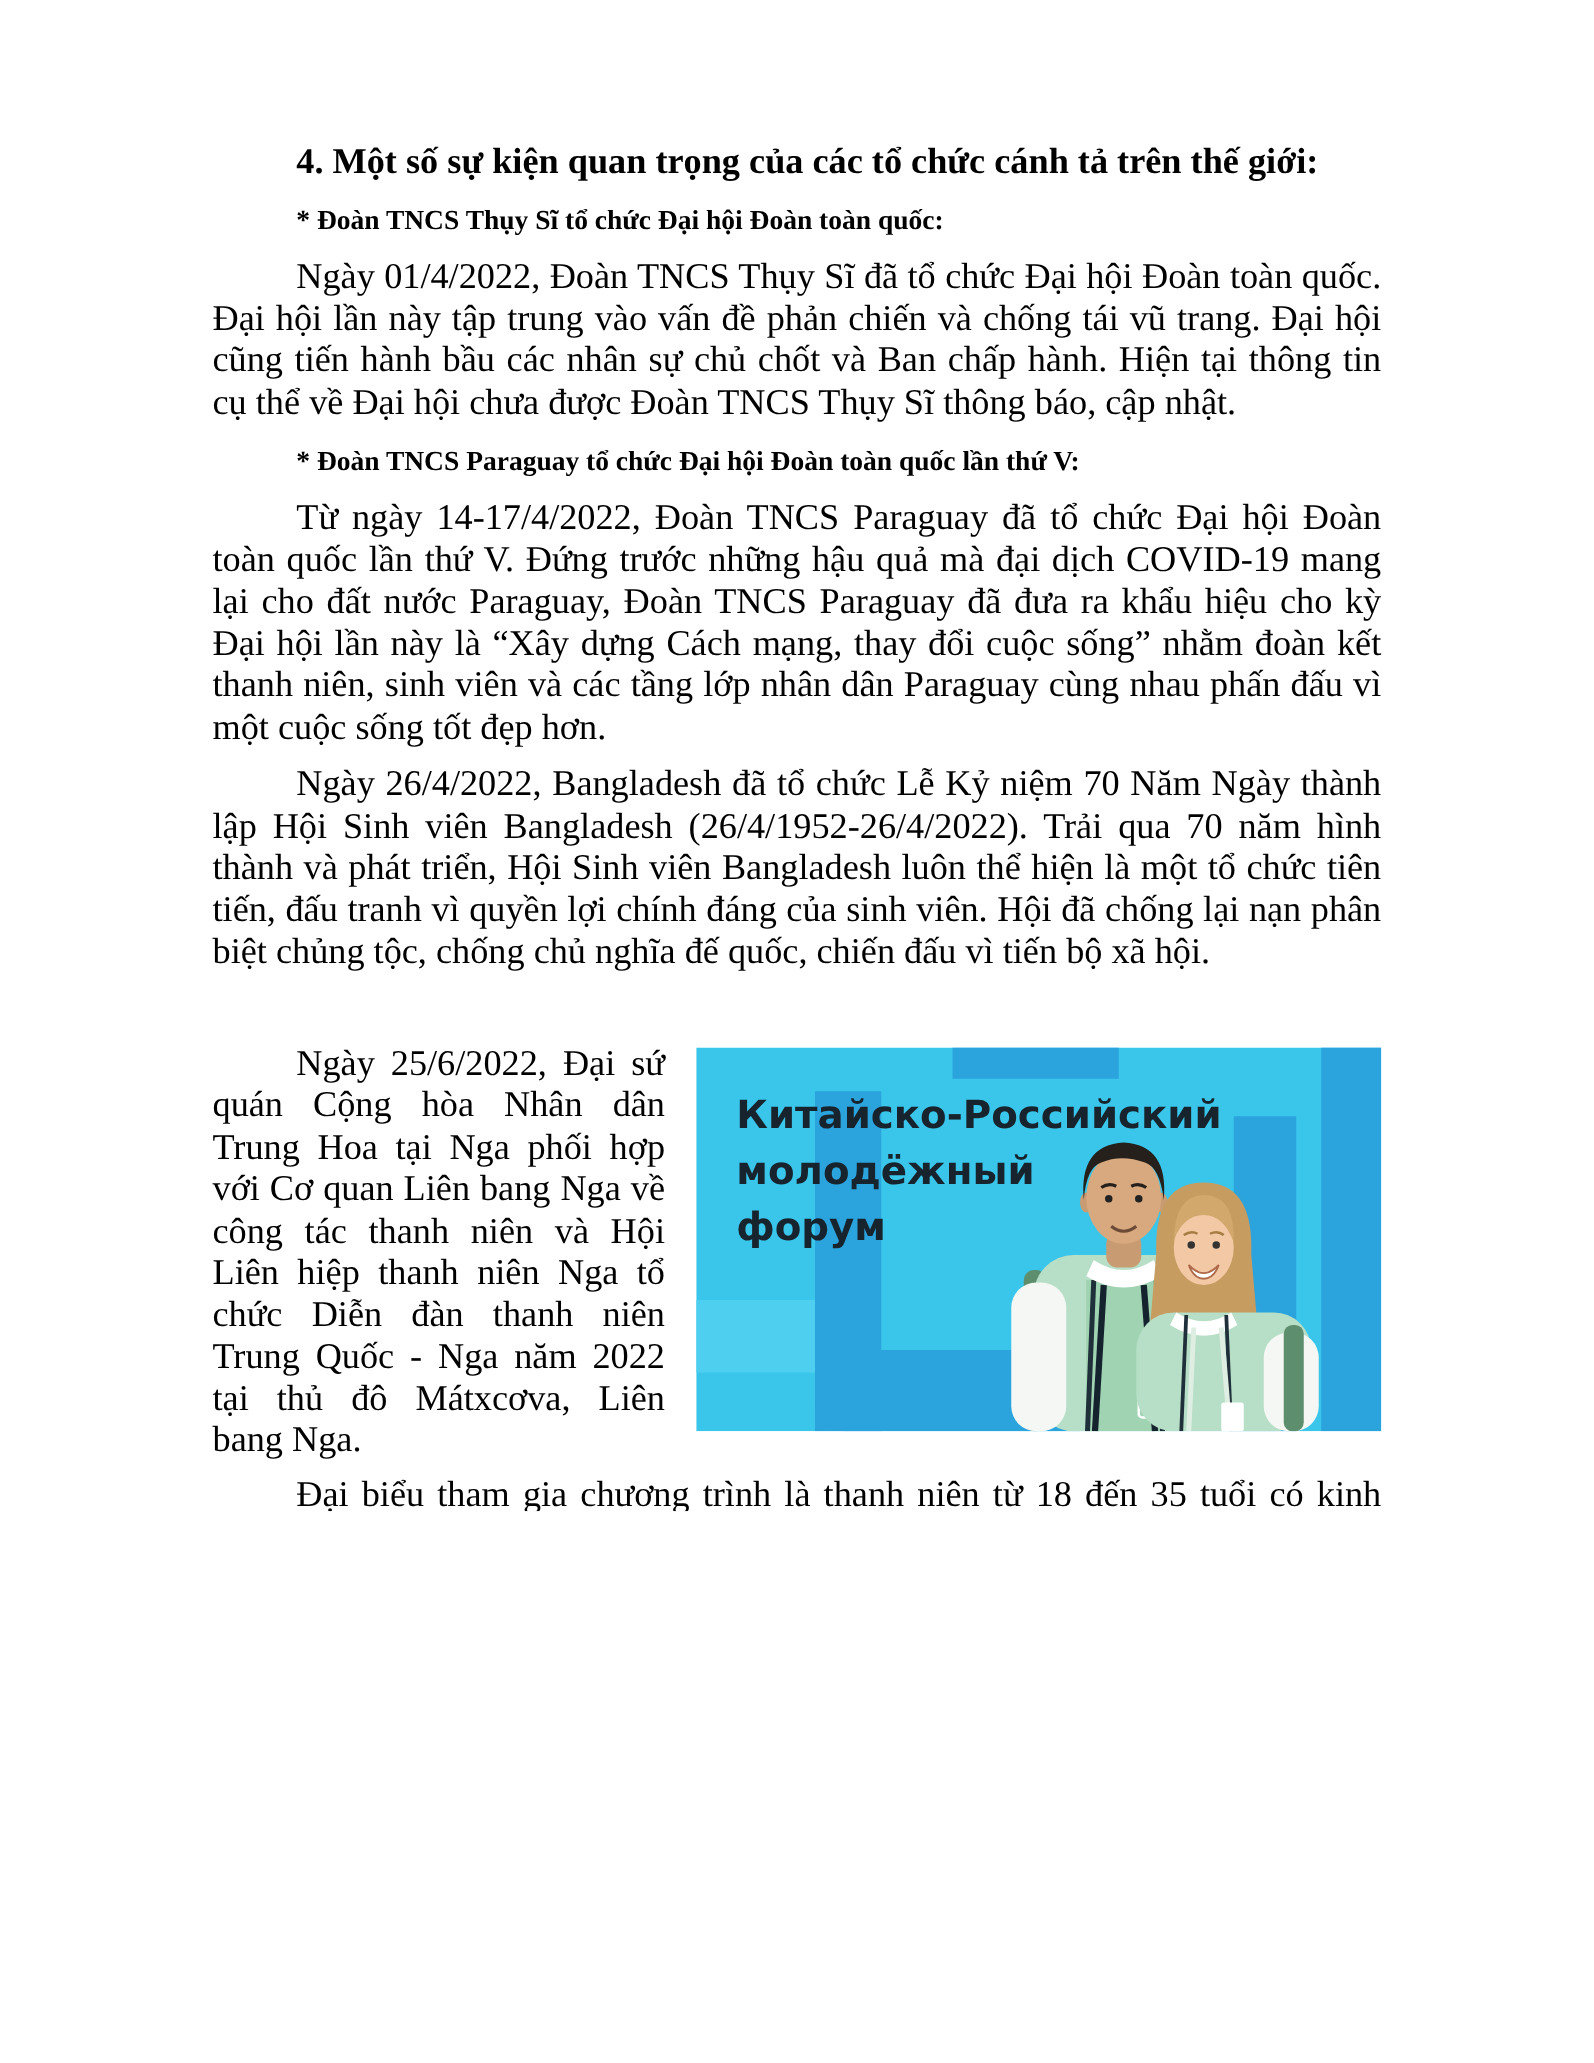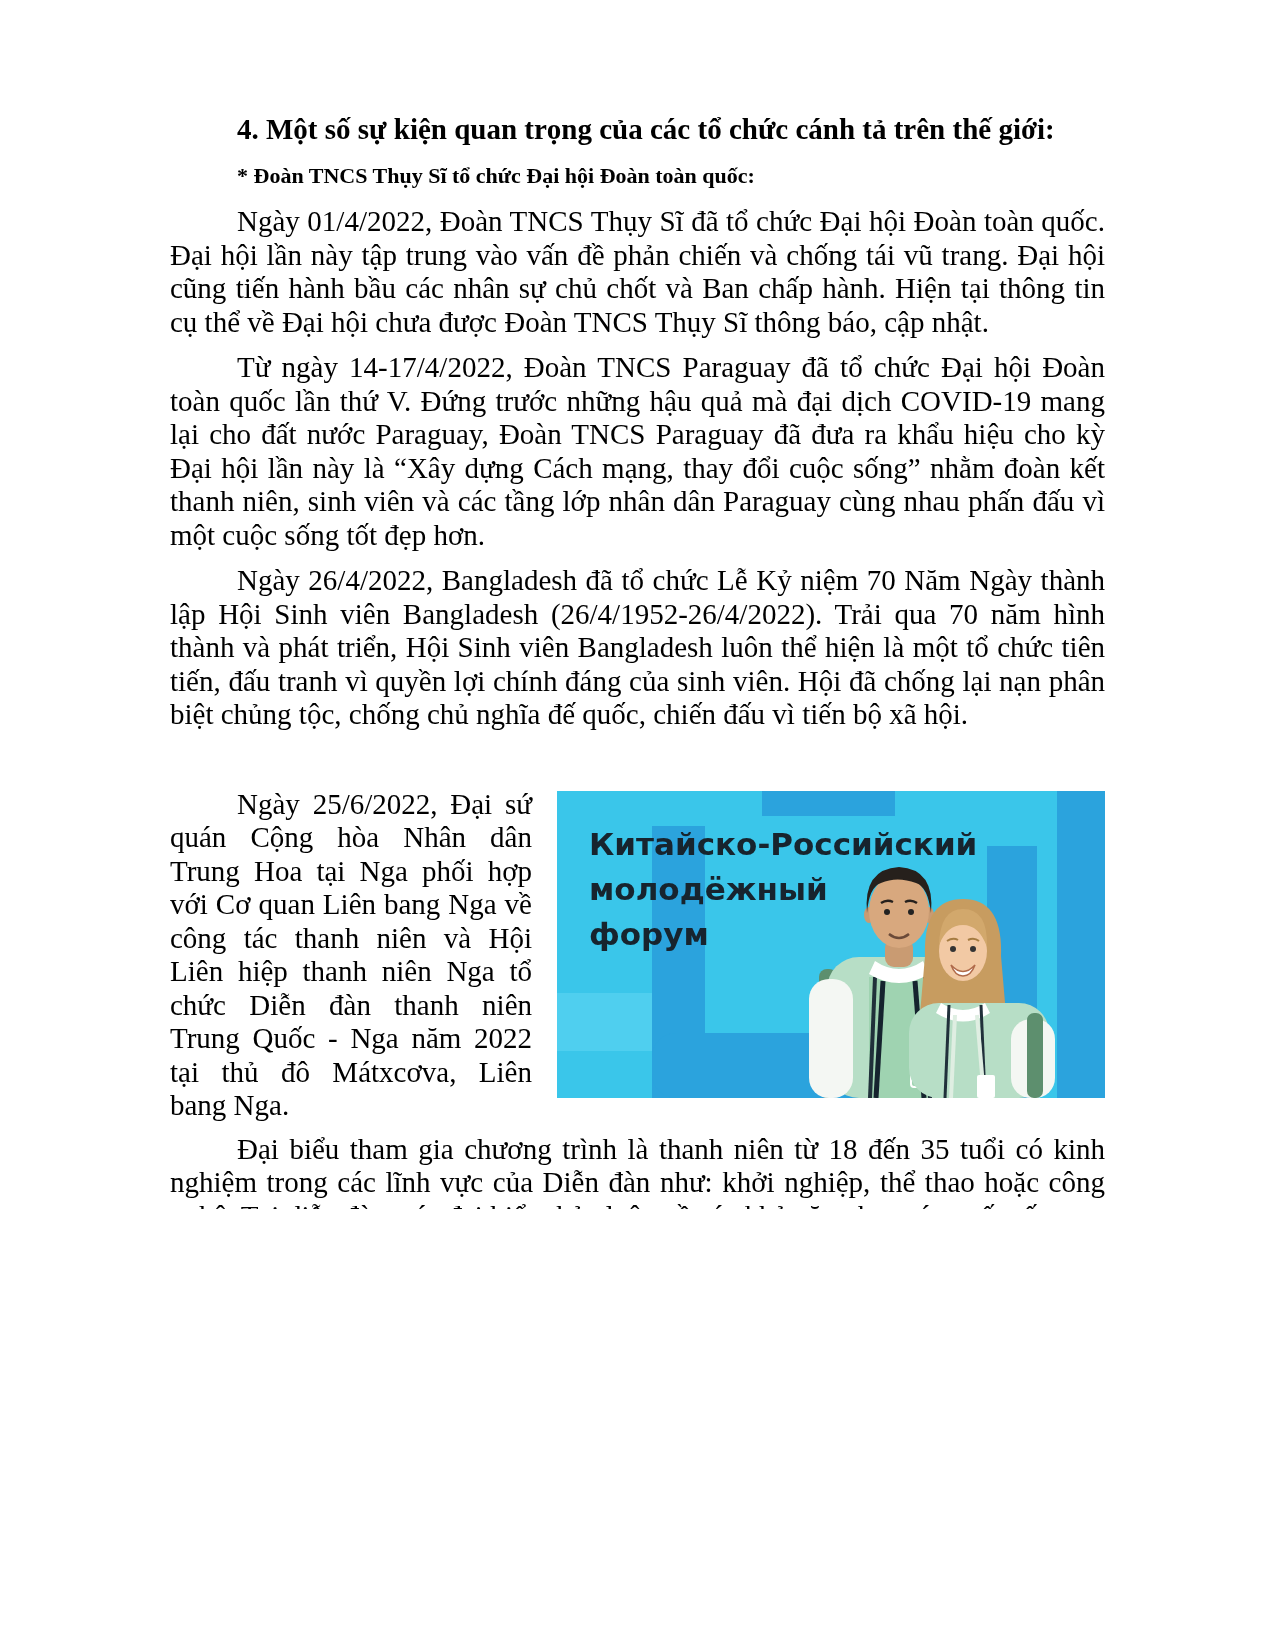--- a/index.html
+++ b/index.html
@@ -65,20 +65,21 @@
 <div class="page">
   <div class="content">
 
     <p class="heading">4. Một số sự kiện quan trọng của các tổ chức cánh tả trên thế giới:</p>
 
     <p class="subheading">* Đoàn TNCS Thụy Sĩ tổ chức Đại hội Đoàn toàn quốc:</p>
 
     <p class="para">Ngày 01/4/2022, Đoàn TNCS Thụy Sĩ đã tổ chức Đại hội Đoàn toàn quốc. Đại hội lần này tập trung vào vấn đề phản chiến và chống tái vũ trang. Đại hội cũng tiến hành bầu các nhân sự chủ chốt và Ban chấp hành. Hiện tại thông tin cụ thể về Đại hội chưa được Đoàn TNCS Thụy Sĩ thông báo, cập nhật.</p>
 
 
+    <p class="subheading">* Đoàn TNCS Paraguay tổ chức Đại hội Đoàn toàn quốc lần thứ V:</p>
 
     <p class="para">Từ ngày 14-17/4/2022, Đoàn TNCS Paraguay đã tổ chức Đại hội Đoàn toàn quốc lần thứ V. Đứng trước những hậu quả mà đại dịch COVID-19 mang lại cho đất nước Paraguay, Đoàn TNCS Paraguay đã đưa ra khẩu hiệu cho kỳ Đại hội lần này là “Xây dựng Cách mạng, thay đổi cuộc sống” nhằm đoàn kết thanh niên, sinh viên và các tầng lớp nhân dân Paraguay cùng nhau phấn đấu vì một cuộc sống tốt đẹp hơn.</p>
 
 
     <p class="para">Ngày 26/4/2022, Bangladesh đã tổ chức Lễ Kỷ niệm 70 Năm Ngày thành lập Hội Sinh viên Bangladesh (26/4/1952-26/4/2022). Trải qua 70 năm hình thành và phát triển, Hội Sinh viên Bangladesh luôn thể hiện là một tổ chức tiên tiến, đấu tranh vì quyền lợi chính đáng của sinh viên. Hội đã chống lại nạn phân biệt chủng tộc, chống chủ nghĩa đế quốc, chiến đấu vì tiến bộ xã hội.</p>
 
     <div class="blank-spacer"></div>
 
 
     <p class="para">

